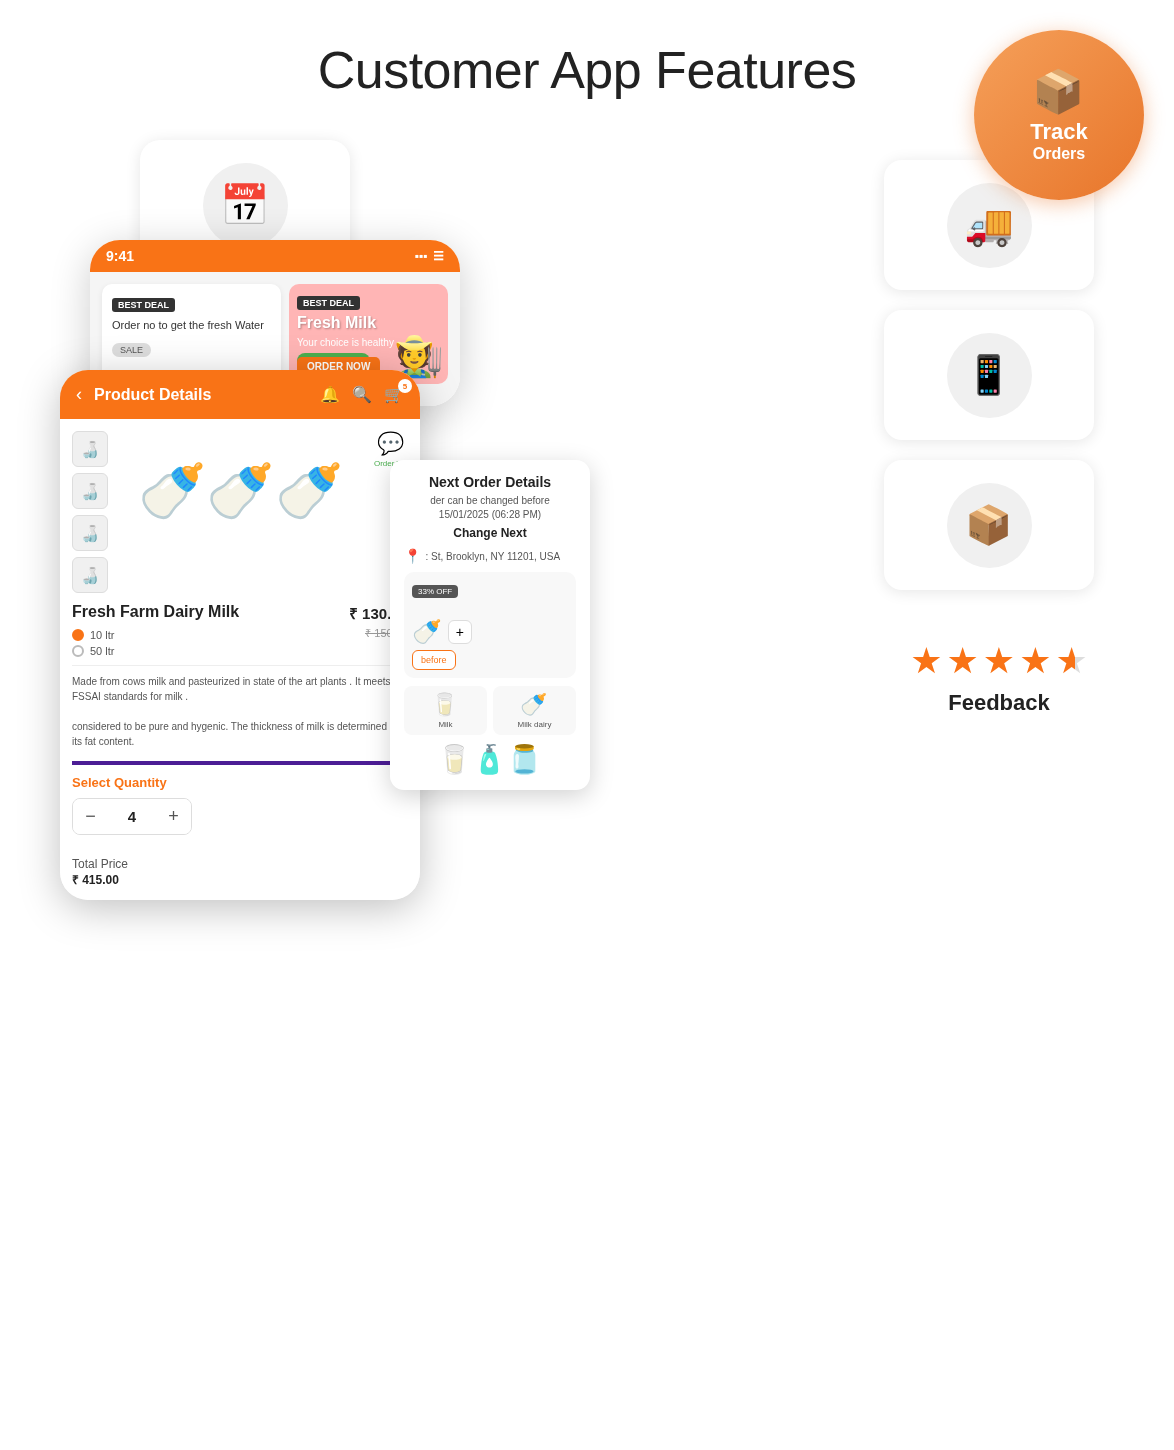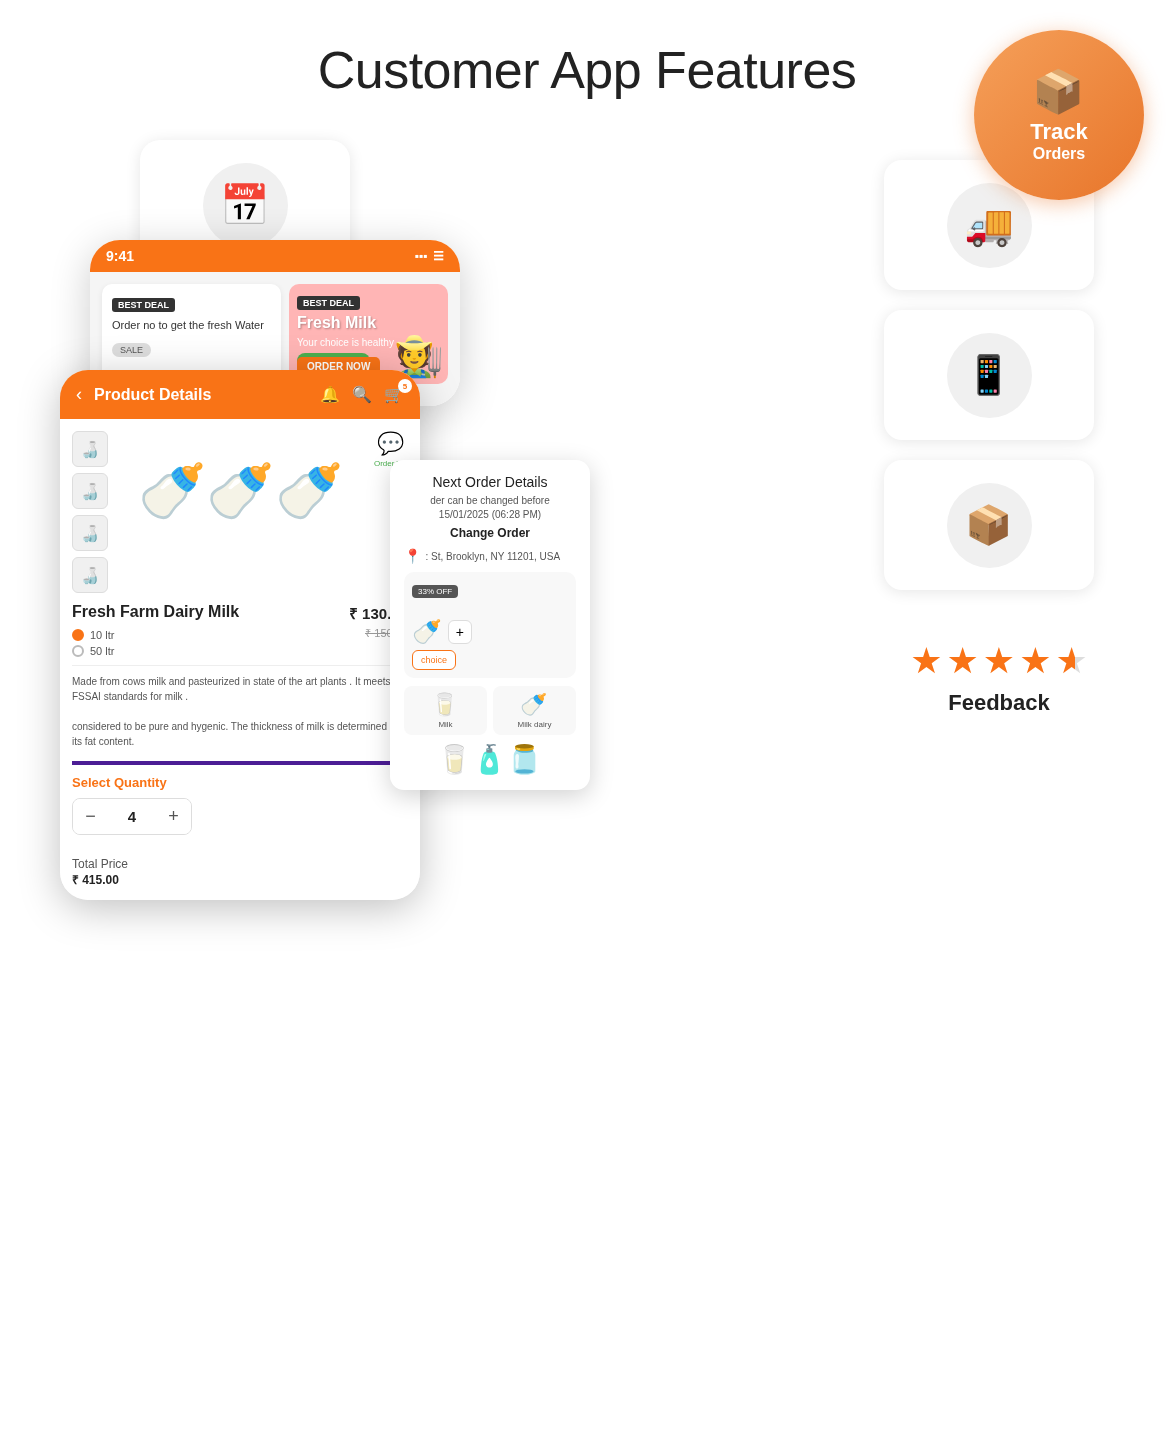--- a/index.html
+++ b/index.html
@@ -525,21 +525,21 @@
       left: 330px;
       width: 200px;
       background: white;
       border-radius: 14px;
       box-shadow: 0 6px 25px rgba(0,0,0,0.18);
       padding: 14px;
       z-index: 5;
     }
     .next-order-title {
       font-size: 14px;
-      font-weight: 400;
+      font-weight: 700;
       color: #222;
       text-align: center;
       margin-bottom: 4px;
     }
     .next-order-sub {
       font-size: 10px;
       color: #555;
       text-align: center;
       line-height: 1.4;
       margin-bottom: 4px;
@@ -783,33 +783,33 @@
               <div class="total-label">Total Price</div>
               <div class="total-amount">₹ 415.00</div>
             </div>
           </div>
         </div>
       </div>
 
       <div class="middle-overlay">
         <div class="next-order-title">Next Order Details</div>
         <div class="next-order-sub">der can be changed before 15/01/2025 (06:28 PM)</div>
-        <div class="change-order-link">Change Order</div>
+        <div class="change-order-link">Change Next</div>
         <div class="address-row">
           <span class="location-pin">📍</span>
           <span>: St, Brooklyn, NY 11201, USA</span>
         </div>
 
         <div class="product-item-mini">
           <span class="discount-badge-mini">33% OFF</span>
           <div class="product-mini-row">
             <span style="font-size:24px">🍼</span>
             <button class="add-btn-mini">+</button>
           </div>
-          <button class="subscribe-btn-mini">choice</button>
+          <button class="subscribe-btn-mini">before</button>
         </div>
 
         <div class="product-grid-mini">
           <div class="product-grid-item">
             <div class="item-image">🥛</div>
             <div class="item-label">Milk</div>
           </div>
           <div class="product-grid-item">
             <div class="item-image">🍼</div>
             <div class="item-label">Milk dairy</div>

